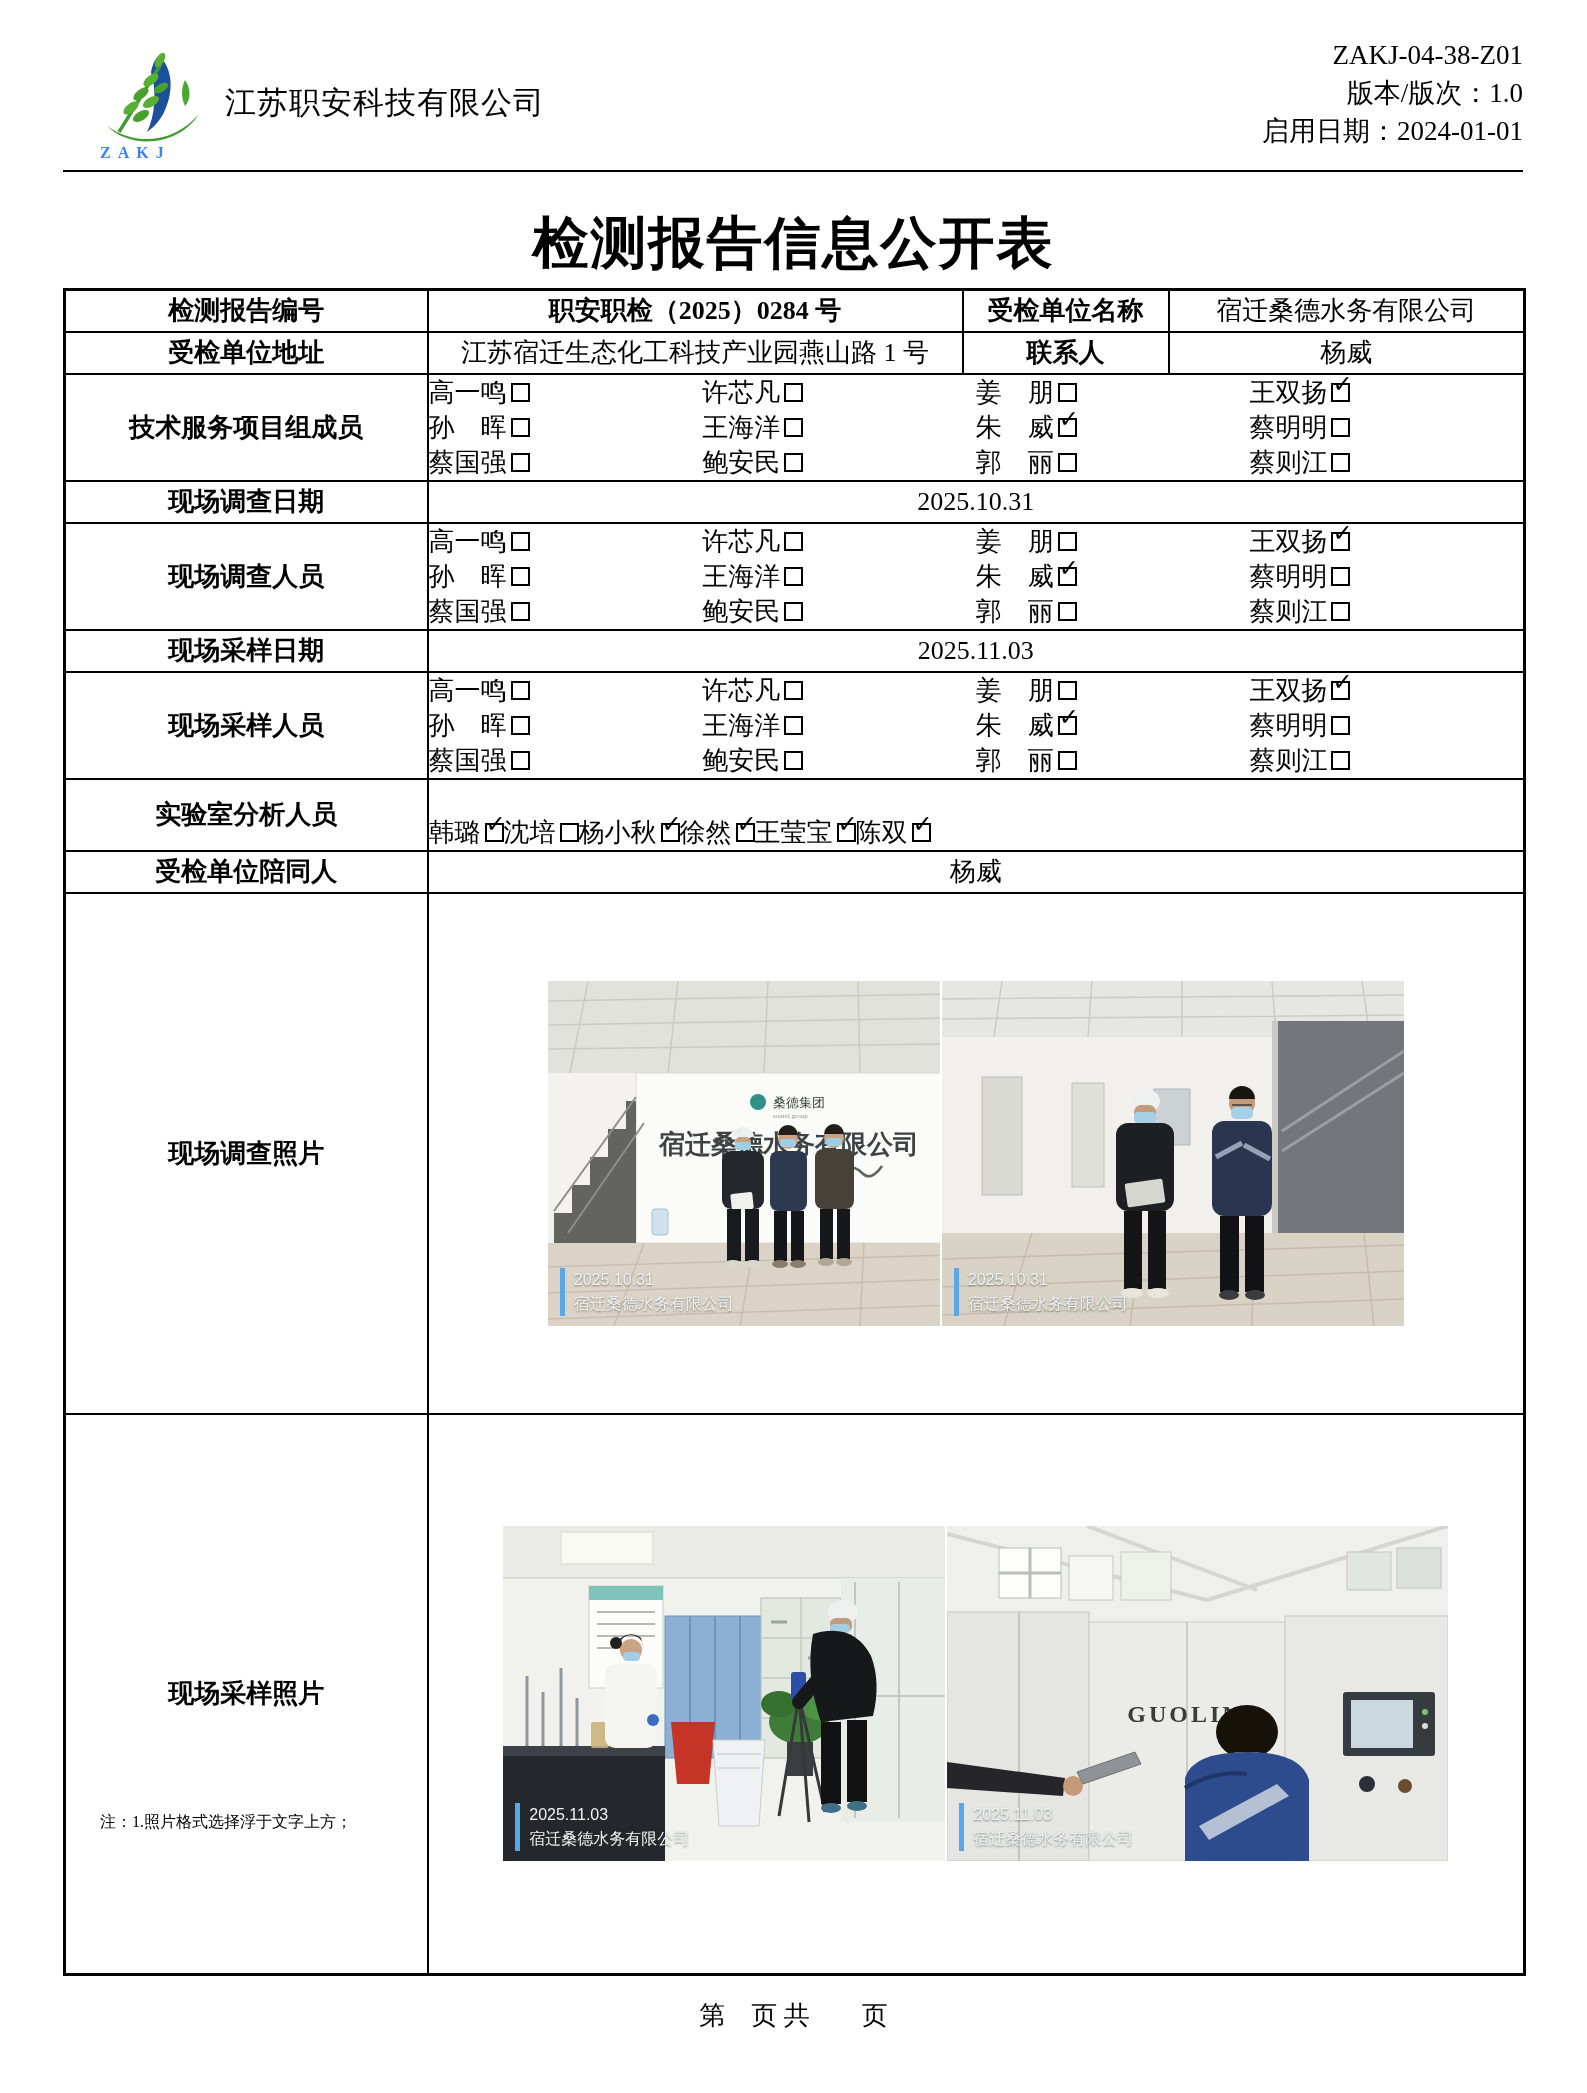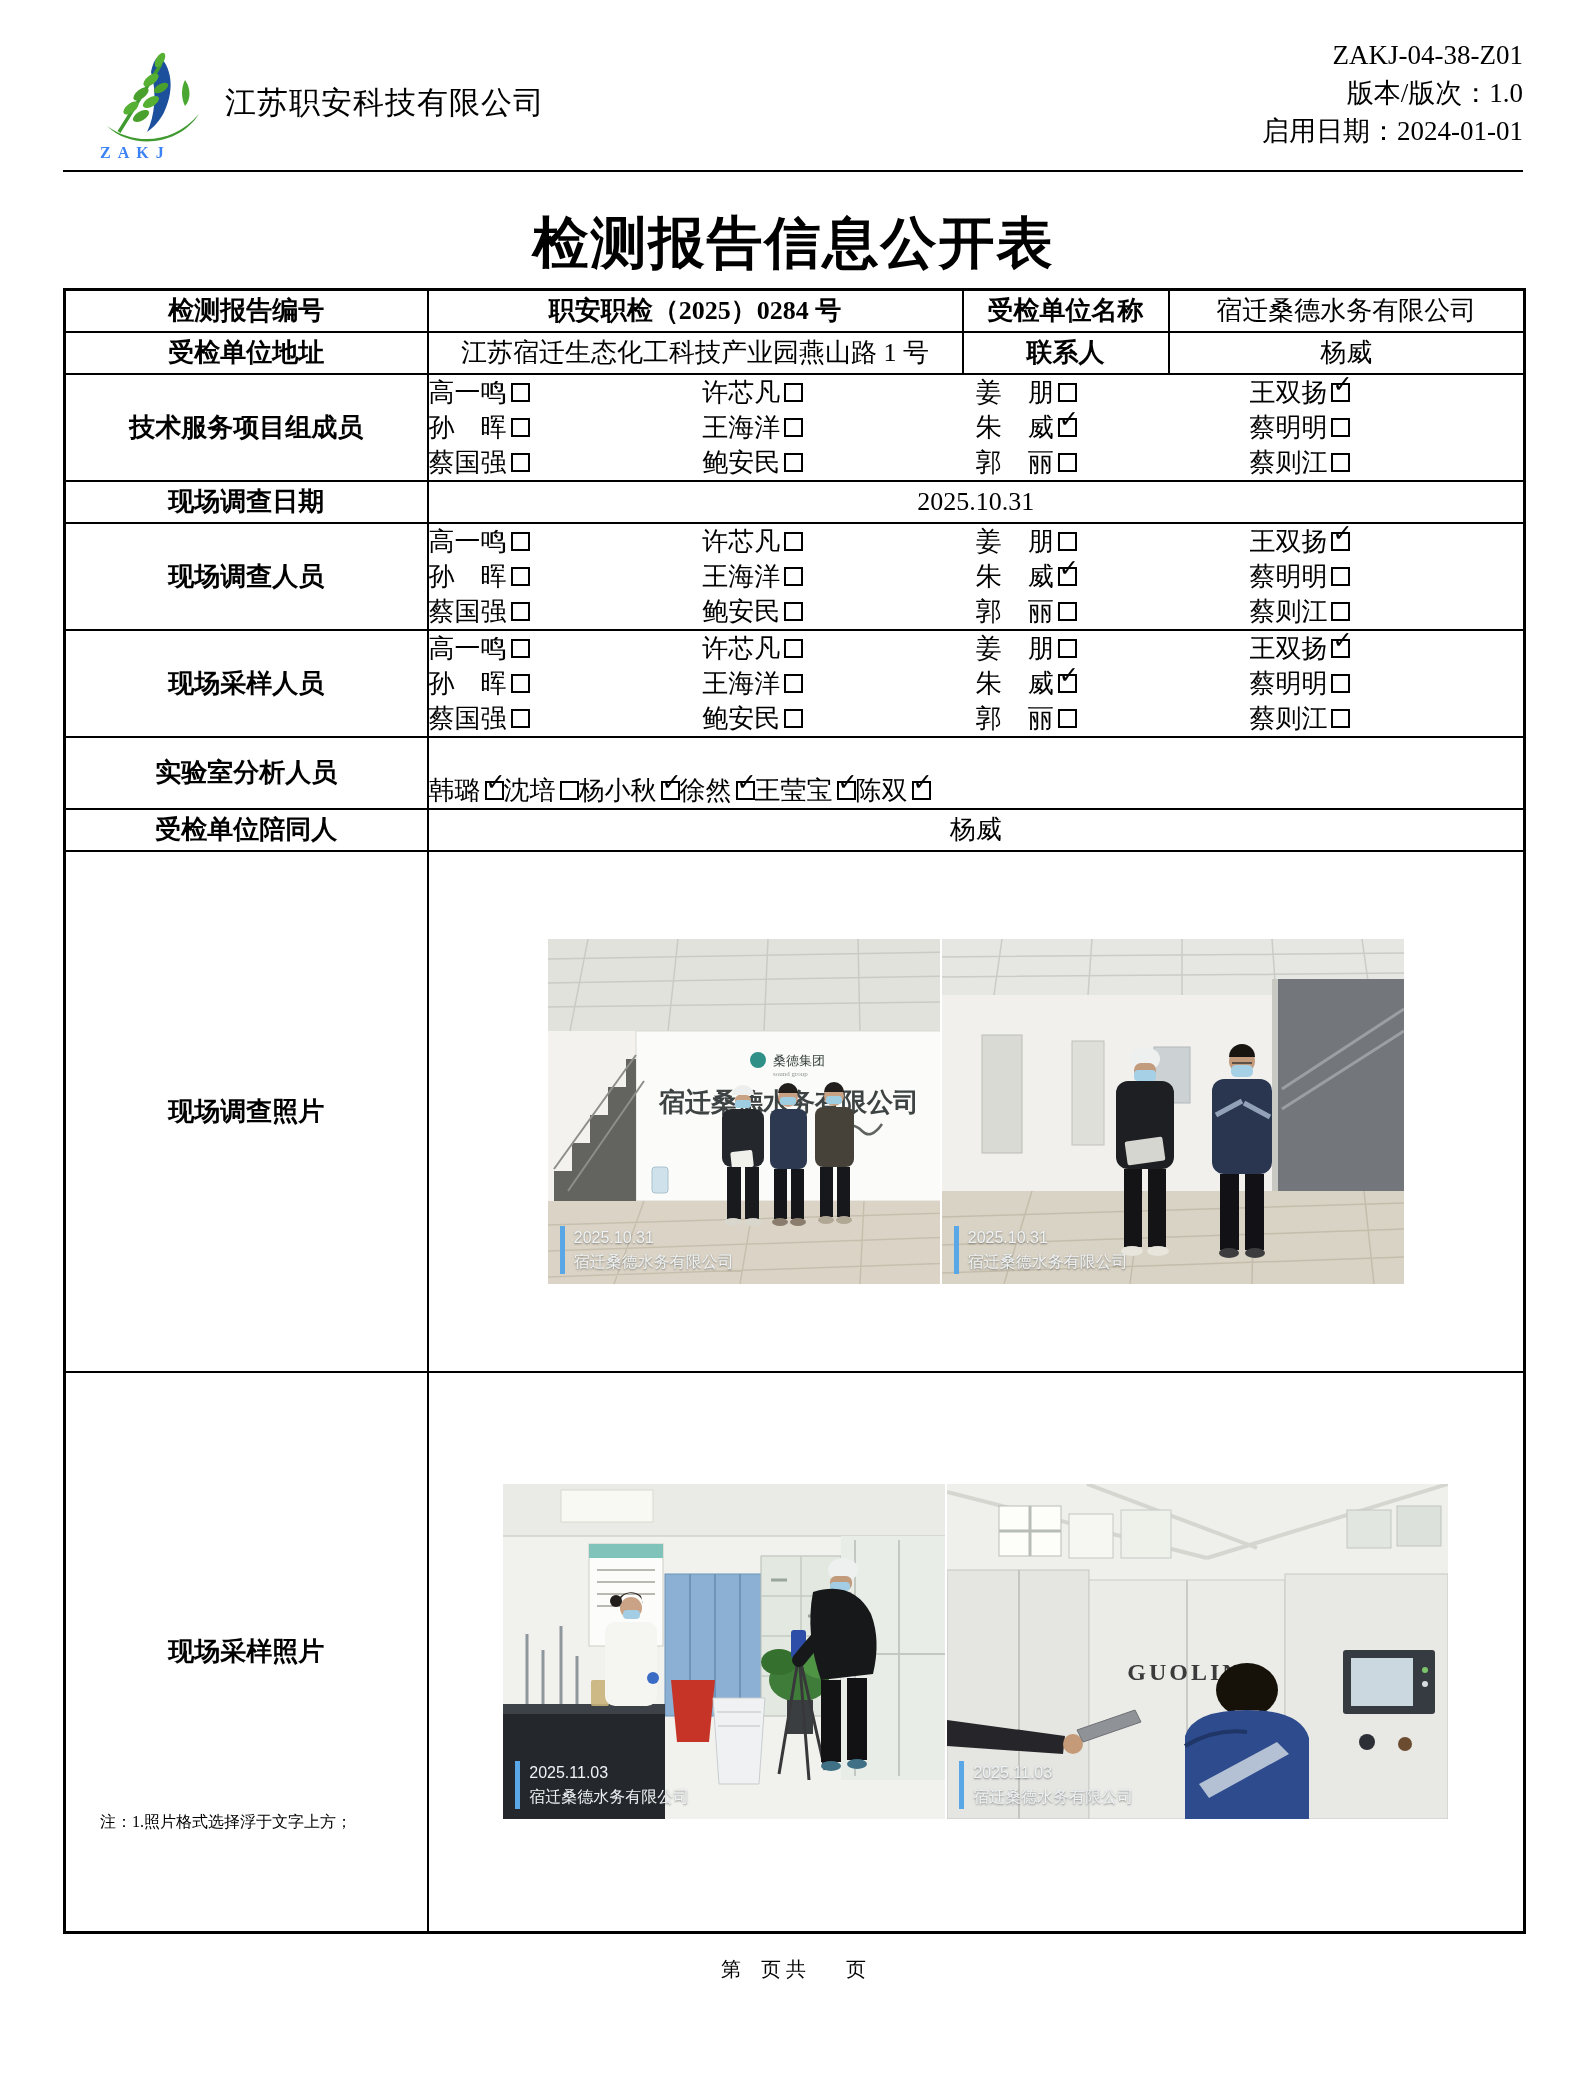--- a/index.html
+++ b/index.html
@@ -35,21 +35,21 @@
             font-family:"DejaVu Sans",sans-serif;line-height:1;}
   
   td.photo-cell{padding:0;}
   .photos{display:flex;height:100%;align-items:center;justify-content:center;gap:2px;}
   figure.photo{margin:0;position:relative;overflow:hidden;background:#eceae6;}
   .wm{position:absolute;left:12px;bottom:10px;border-left:5px solid #5aa7e8;padding-left:9px;
       color:#eef2f4;font-size:16px;line-height:1.5;font-family:"Liberation Sans","DejaVu Sans",sans-serif;
       text-shadow:0 1px 2px rgba(50,50,50,.55);text-align:left;}
   
   .note{position:absolute;left:100px;top:1812px;font-size:16px;}
-  .footer{position:absolute;top:1956px;left:0;width:100%;text-align:center;font-size:20px;}
+  .footer{position:absolute;top:1998px;left:0;width:100%;text-align:center;font-size:26px;}
 </style>
 </head>
 <body>
 
 <div class="page">
 
   <div class="header">
     <div class="logo">
       <svg viewBox="0 0 106 96" width="106" height="96">
         <path d="M10,76 C38,96 76,94 102,64 C82,96 34,100 10,76 Z" fill="#3f9b2f"></path>
@@ -131,20 +131,24 @@
               <span class="member"><span>王海洋</span><span class="cb"></span></span>
               <span class="member"><span>朱　威</span><span class="cb"><span class="tick">✓</span></span></span>
               <span class="member"><span>蔡明明</span><span class="cb"></span></span>
               <span class="member"><span>蔡国强</span><span class="cb"></span></span>
               <span class="member"><span>鲍安民</span><span class="cb"></span></span>
               <span class="member"><span>郭　丽</span><span class="cb"></span></span>
               <span class="member"><span>蔡则江</span><span class="cb"></span></span>
             </div>
         </td>
       </tr>
+      <tr class="h42">
+        <td class="lbl">现场采样日期</td>
+        <td colspan="3" class="val">2025.11.03</td>
+      </tr>
       <tr class="h96">
         <td class="lbl">现场采样人员</td>
         <td colspan="3" class="members-cell">
           <div class="members-grid">
               <span class="member"><span>高一鸣</span><span class="cb"></span></span>
               <span class="member"><span>许芯凡</span><span class="cb"></span></span>
               <span class="member"><span>姜　朋</span><span class="cb"></span></span>
               <span class="member"><span>王双扬</span><span class="cb"><span class="tick">✓</span></span></span>
               <span class="member"><span>孙　晖</span><span class="cb"></span></span>
               <span class="member"><span>王海洋</span><span class="cb"></span></span>

